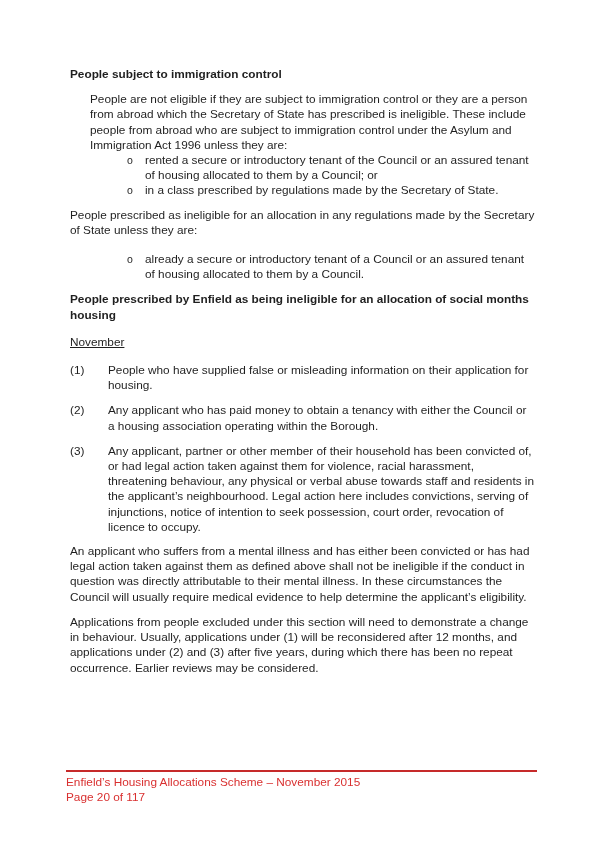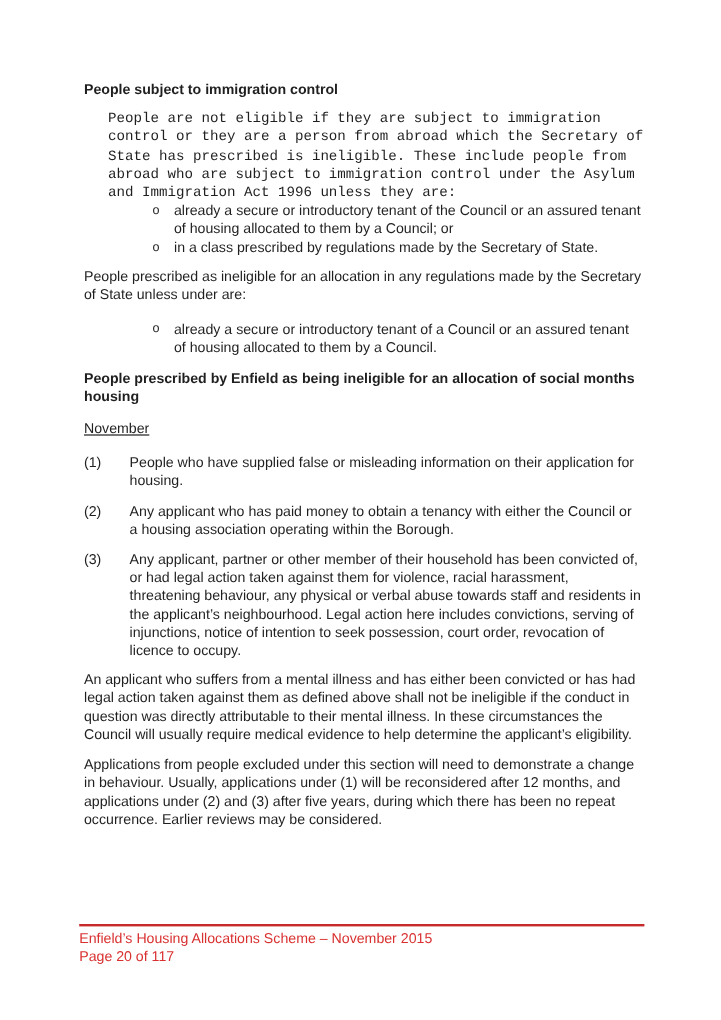--- a/index.html
+++ b/index.html
@@ -16,21 +16,21 @@
     overflow: hidden;
   }
   .content {
     position: absolute;
     left: 70px;
     top: 67px;
     width: 466px;
   }
   .h-bold { font-weight: bold; }
   .sec1-heading { margin-bottom: 10px; }
-  .para-indent { margin-left: 20px; font-family: Liberation Mono, monospace; }
+  .para-indent { margin-left: 20px; }
   .bullet-group { }
   .bullet-row { display: flex; }
   .bullet-marker {
     flex: none;
     width: 18px;
     margin-left: 57px;
     font-size: 10.5px;
   }
   .bullet-text { flex: 1; }
   .gap-9  { margin-top: 9px; }
@@ -62,30 +62,30 @@
 <div class="page">
   <div class="content">
 
     <div class="h-bold sec1-heading">People subject to immigration control</div>
 
     <div class="para-indent">People are not eligible if they are subject to immigration control or they are a person from abroad which the Secretary of State has prescribed is ineligible.  These include people from abroad who are subject to immigration control under the Asylum and Immigration Act 1996 unless they are:</div>
 
     <div class="bullet-group">
       <div class="bullet-row">
         <span class="bullet-marker">o</span>
-        <span class="bullet-text">already a secure or introductory tenant of the Council or an assured tenant of housing allocated to them by a Council; or</span>
+        <span class="bullet-text">rented a secure or introductory tenant of the Council or an assured tenant of housing allocated to them by a Council; or</span>
       </div>
       <div class="bullet-row">
         <span class="bullet-marker">o</span>
         <span class="bullet-text">in a class prescribed by regulations made by the Secretary of State.</span>
       </div>
     </div>
 
     <div class="mixed-heading gap-9">
-      <span class="bold-part">People prescribed as ineligible for an allocation in any regulations made by the Secretary of State</span><span> unless under are:</span>
+      <span class="bold-part">People prescribed as ineligible for an allocation in any regulations made by the Secretary of State</span><span> unless they are:</span>
     </div>
 
     <div class="bullet-group gap-14">
       <div class="bullet-row">
         <span class="bullet-marker">o</span>
         <span class="bullet-text">already a secure or introductory tenant of a Council or an assured tenant of housing allocated to them by a Council.</span>
       </div>
     </div>
 
     <div class="h-bold gap-10">People prescribed by Enfield as being ineligible for an allocation of social months housing</div>

